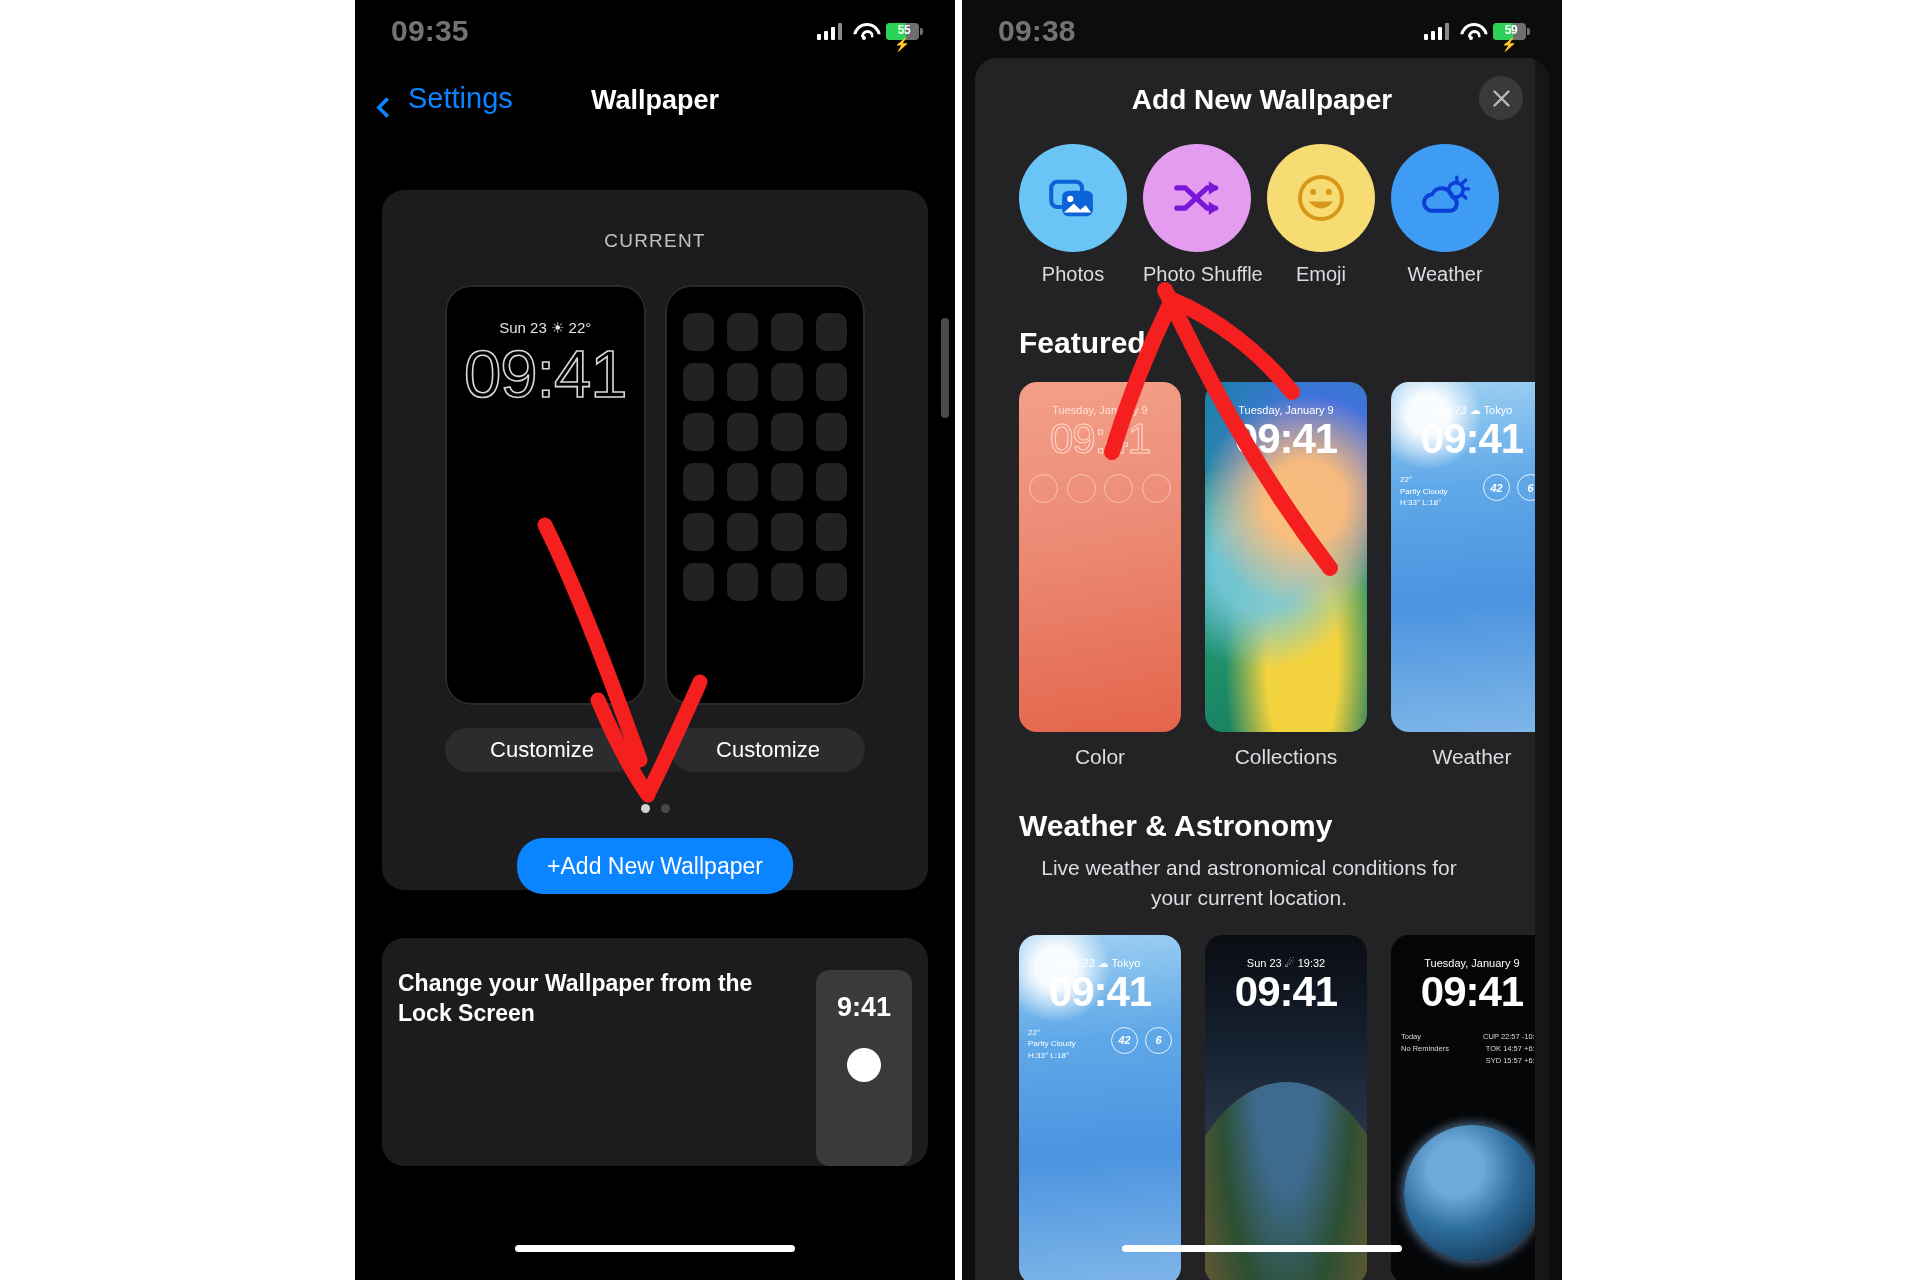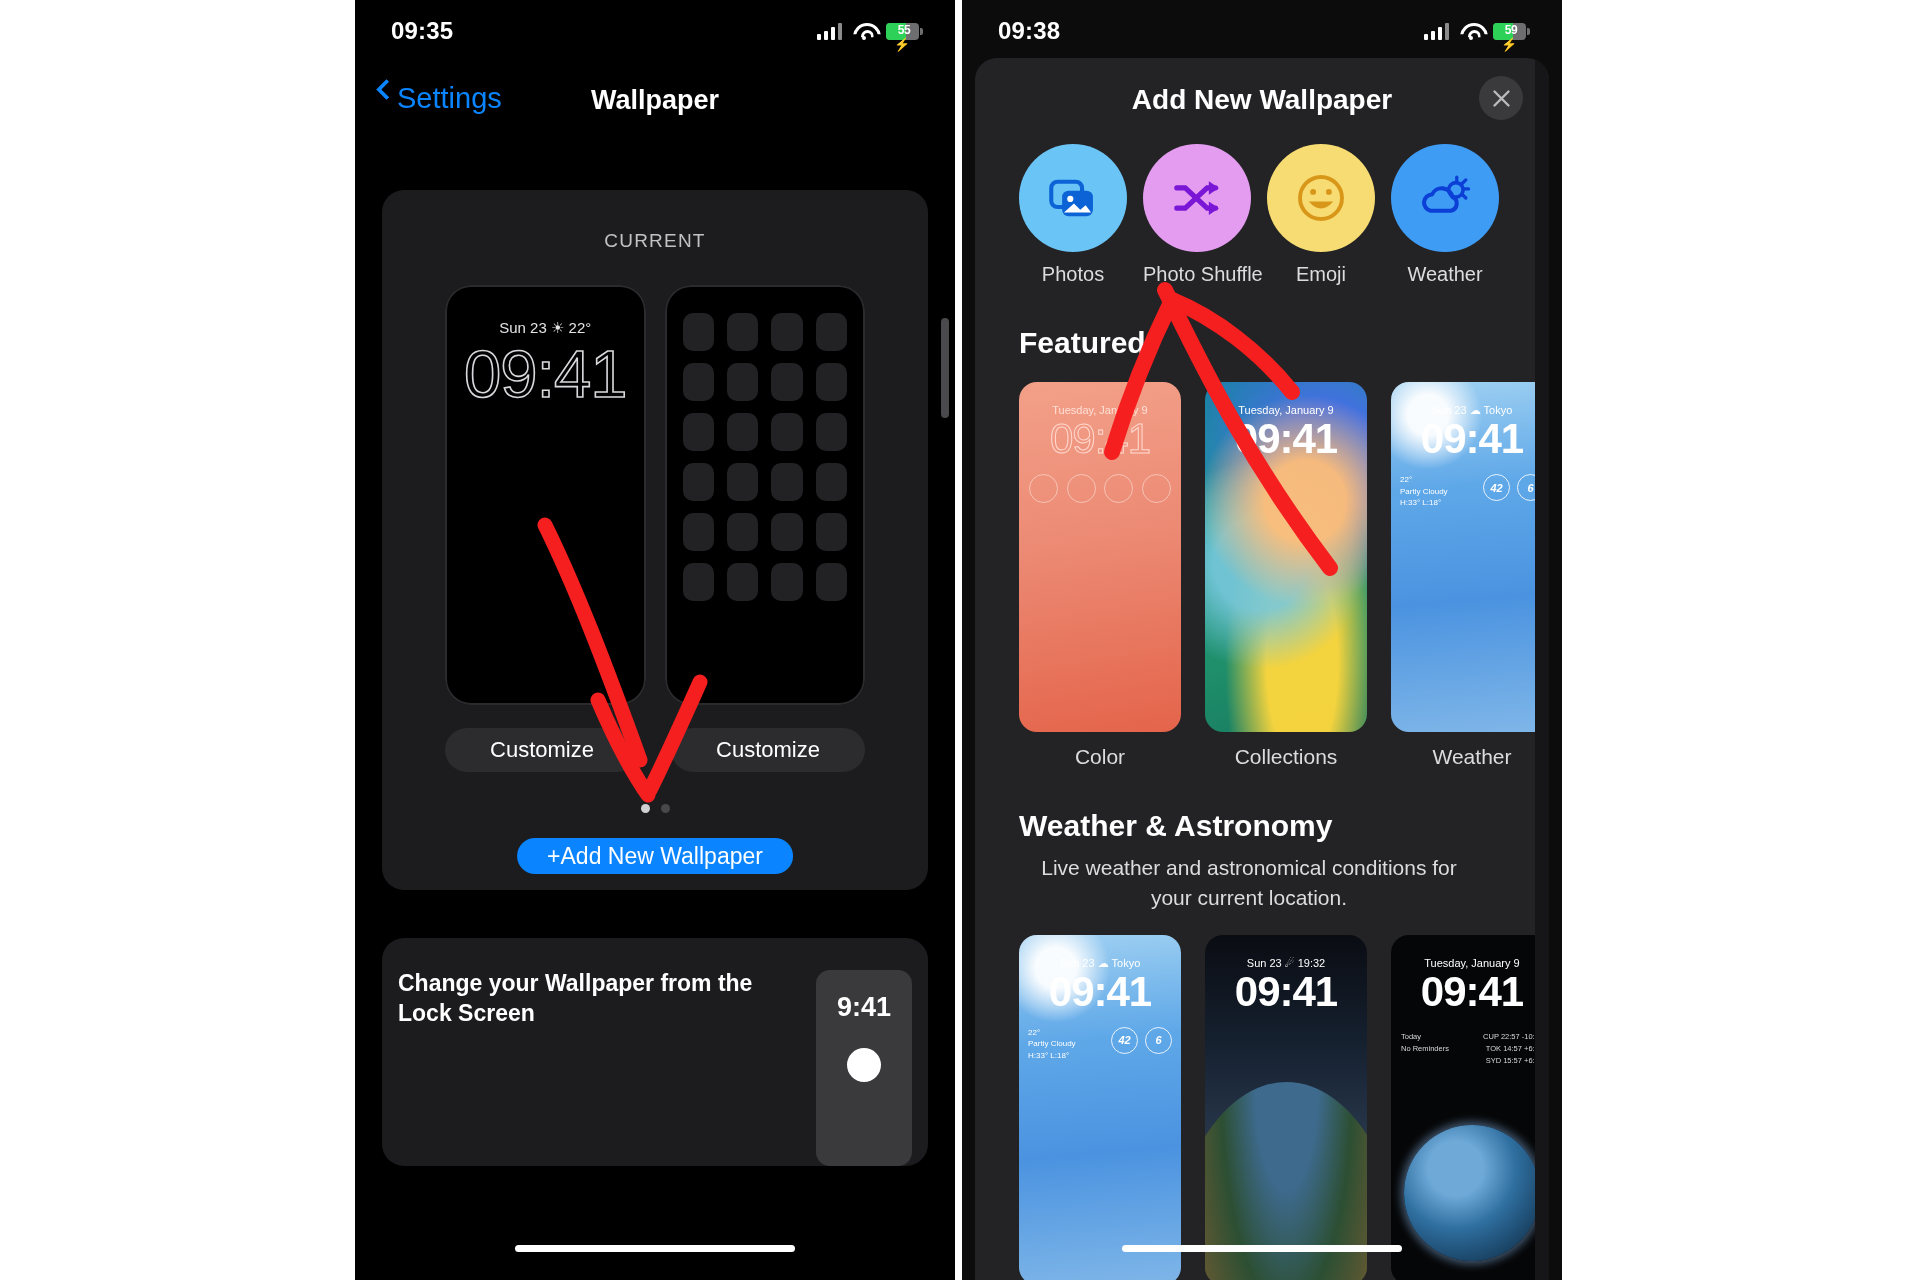--- a/index.html
+++ b/index.html
@@ -9,21 +9,21 @@
   .stage { position:relative; width:1920px; height:1280px; background:#fff; }
 
   
   .phone { position:absolute; top:0; height:1280px; overflow:hidden; }
   #phone-left  { left:355px; width:600px; background:#000; }
   #phone-right { left:962px; width:600px; background:#0c0c0c; }
 
   
   .statusbar { position:absolute; top:0; left:0; right:0; height:62px; display:flex;
                align-items:center; justify-content:space-between; padding:0 36px; }
-  .sb-time { color:#ffffff; font-size:24px; font-weight:600; letter-spacing:.2px; }
+  .sb-time { color:#737373; font-size:30px; font-weight:600; letter-spacing:.2px; }
   .sb-right { display:flex; align-items:center; gap:11px; }
   .bars { display:flex; align-items:flex-end; gap:2.5px; height:17px; }
   .bars i { display:block; width:4.5px; background:#fff; border-radius:1px; }
   .bars i:nth-child(1){height:6px;} .bars i:nth-child(2){height:9px;}
   .bars i:nth-child(3){height:13px;} .bars i:nth-child(4){height:17px;}
   .bars.dim i:nth-child(1){background:#fff;} 
   .bars.dim i:nth-child(4){background:#8b8b8b;}
   .wifi { width:22px; height:17px; position:relative; }
   .wifi:before{content:"";position:absolute;left:0;top:0;width:22px;height:22px;
     border:3px solid #fff;border-radius:50%;clip-path:polygon(0 0,100% 0,100% 42%,0 42%);}
@@ -34,21 +34,21 @@
              background:#6e6e70; display:flex; align-items:center;flex-direction:column; }
   .battery .fill { position:absolute; left:0; top:0; bottom:0; background:#2ed158; border-radius:4px 0 0 4px; }
   .battery .pct { position:relative; z-index:2; color:#fff; font-size:12px; font-weight:700;
                   padding-left:3px; letter-spacing:-.3px; }
   .battery .bolt { position:relative; z-index:2; color:#fff; font-size:13px; margin-left:-1px; }
   .battery:after{content:"";position:absolute;right:-4px;top:5px;width:3px;height:7px;
     background:#6e6e70;border-radius:0 2px 2px 0;}
 
   
   .navbar { position:absolute; top:82px; left:0; right:0; height:48px; }
-  .nav-back { position:absolute; left:24px; top:0; display:flex; align-items:flex-start; gap:3px;
+  .nav-back { position:absolute; left:24px; top:0; display:flex; align-items:flex-end; gap:14px;
               color:#0a84ff; font-size:29px; cursor:pointer; }
   .chev { width:15px; height:15px; border-left:4px solid #0a84ff; border-bottom:4px solid #0a84ff;
           transform:rotate(45deg); border-radius:1px; }
   .nav-title { position:absolute; left:0; right:0; text-align:center; color:#fff;
                font-size:27px; font-weight:700; top:3px; }
 
   
   .card { position:absolute; left:27px; right:27px; background:#1c1c1e; border-radius:22px; }
   #current-card { top:190px; height:700px; }
   .card-header { text-align:center; color:#c2c2c6; font-size:19px; letter-spacing:1.2px;
@@ -67,21 +67,21 @@
              display:grid; grid-template-columns:repeat(4,1fr); grid-auto-rows:38px; gap:12px 13px; }
   .hs-grid div { background:#222225; border-radius:10px; }
 
   .cust-row { position:absolute; top:538px; left:63px; right:63px; display:flex; gap:32px; }
   .cust-btn { flex:1; height:44px; background:#2c2c2e; border-radius:22px; color:#fff;
               font-size:22px; display:flex; align-items:center; justify-content:center; cursor:pointer; }
   .dots { position:absolute; top:614px; left:0; right:0; display:flex; justify-content:center; gap:11px; }
   .dots i { width:9px; height:9px; border-radius:50%; background:#48484a; display:block; }
   .dots i.on { background:#d0d0d4; }
   .add-btn { position:absolute; top:648px; left:50%; transform:translateX(-50%);
-             background:#0a84ff; color:#fff; border-radius:26px; height:36px; padding:0 30px;
+             background:#0a84ff; color:#fff; border-radius:26px; height:56px; padding:0 30px;
              display:flex; align-items:center; justify-content:center; font-size:23px;
              font-weight:500; cursor:pointer; white-space:nowrap; }
 
   #info-card { top:938px; height:228px; padding:30px 16px; }
   .info-flex { display:flex; gap:20px; height:100%; }
   .info-text { flex:1; }
   .info-title { color:#fff; font-size:23px; font-weight:700; line-height:1.32; }
   .info-body { color:#a3a3a8; font-size:22px; line-height:1.38; margin-top:12px; }
   .info-thumb { width:96px; background:#3a3a3c; border-radius:14px; position:relative; margin-top:2px; height:196px; }
   .info-thumb .t { position:absolute; top:22px; left:0; right:0; text-align:center;

